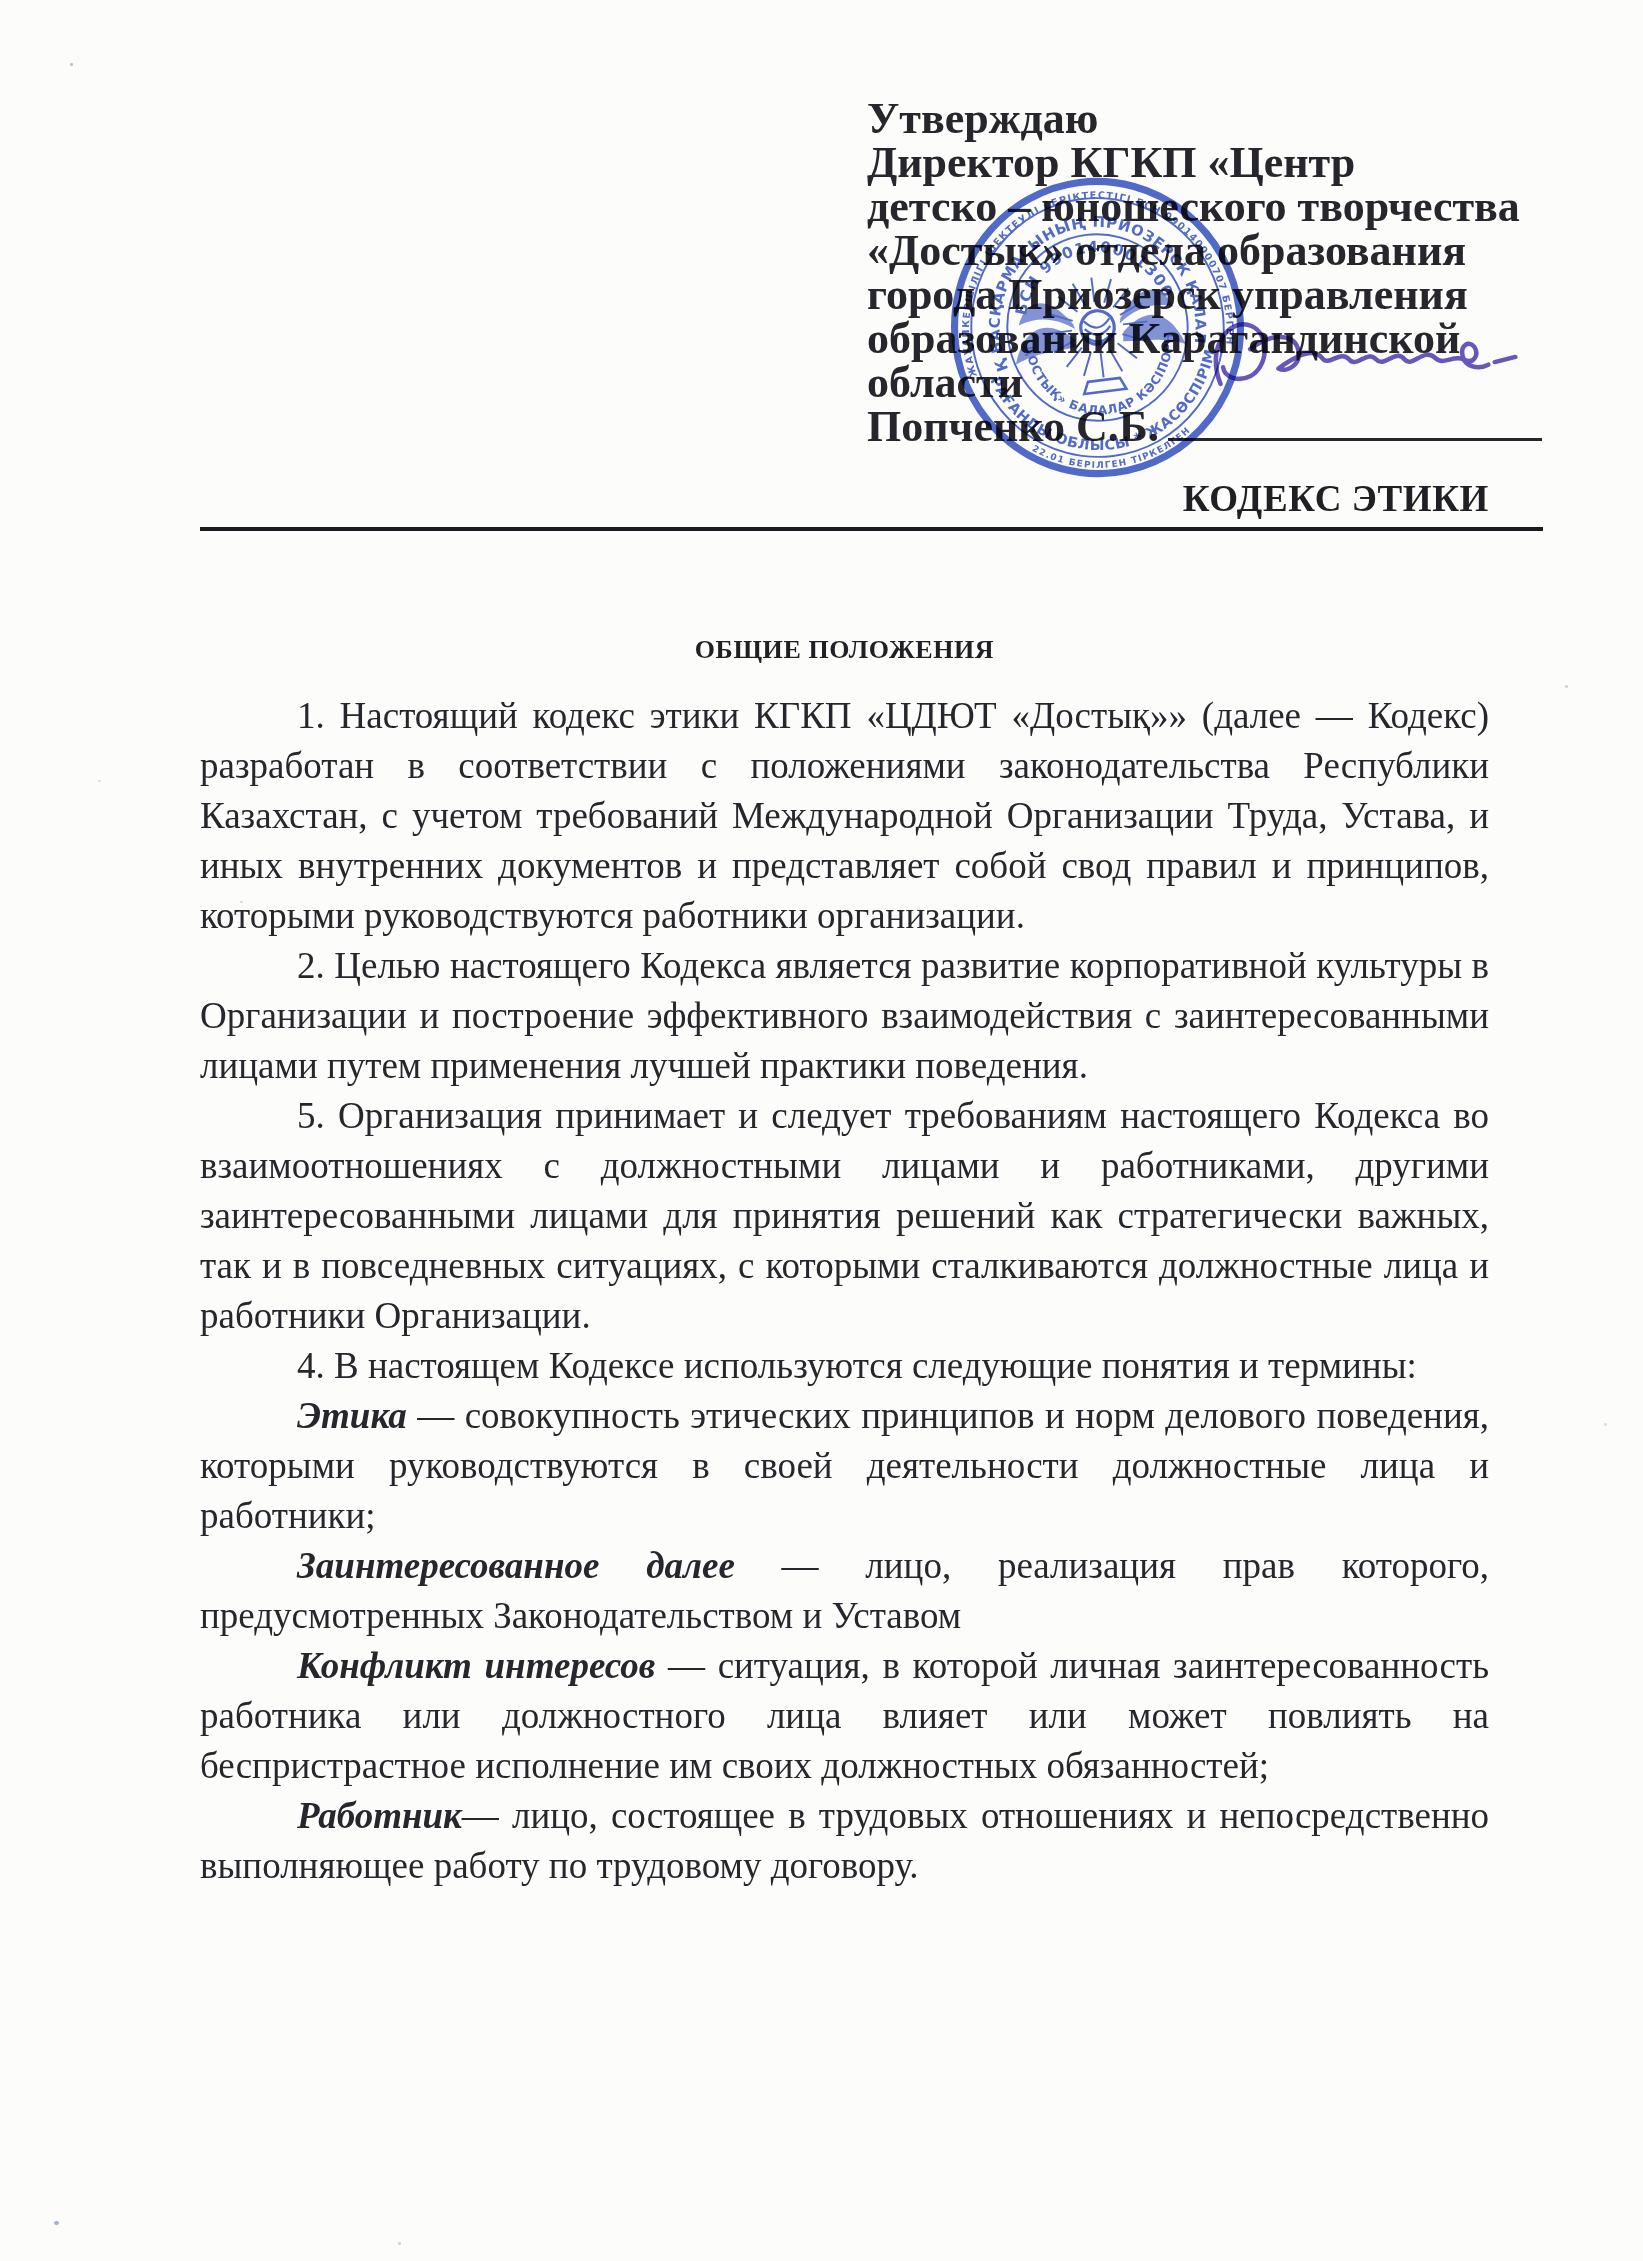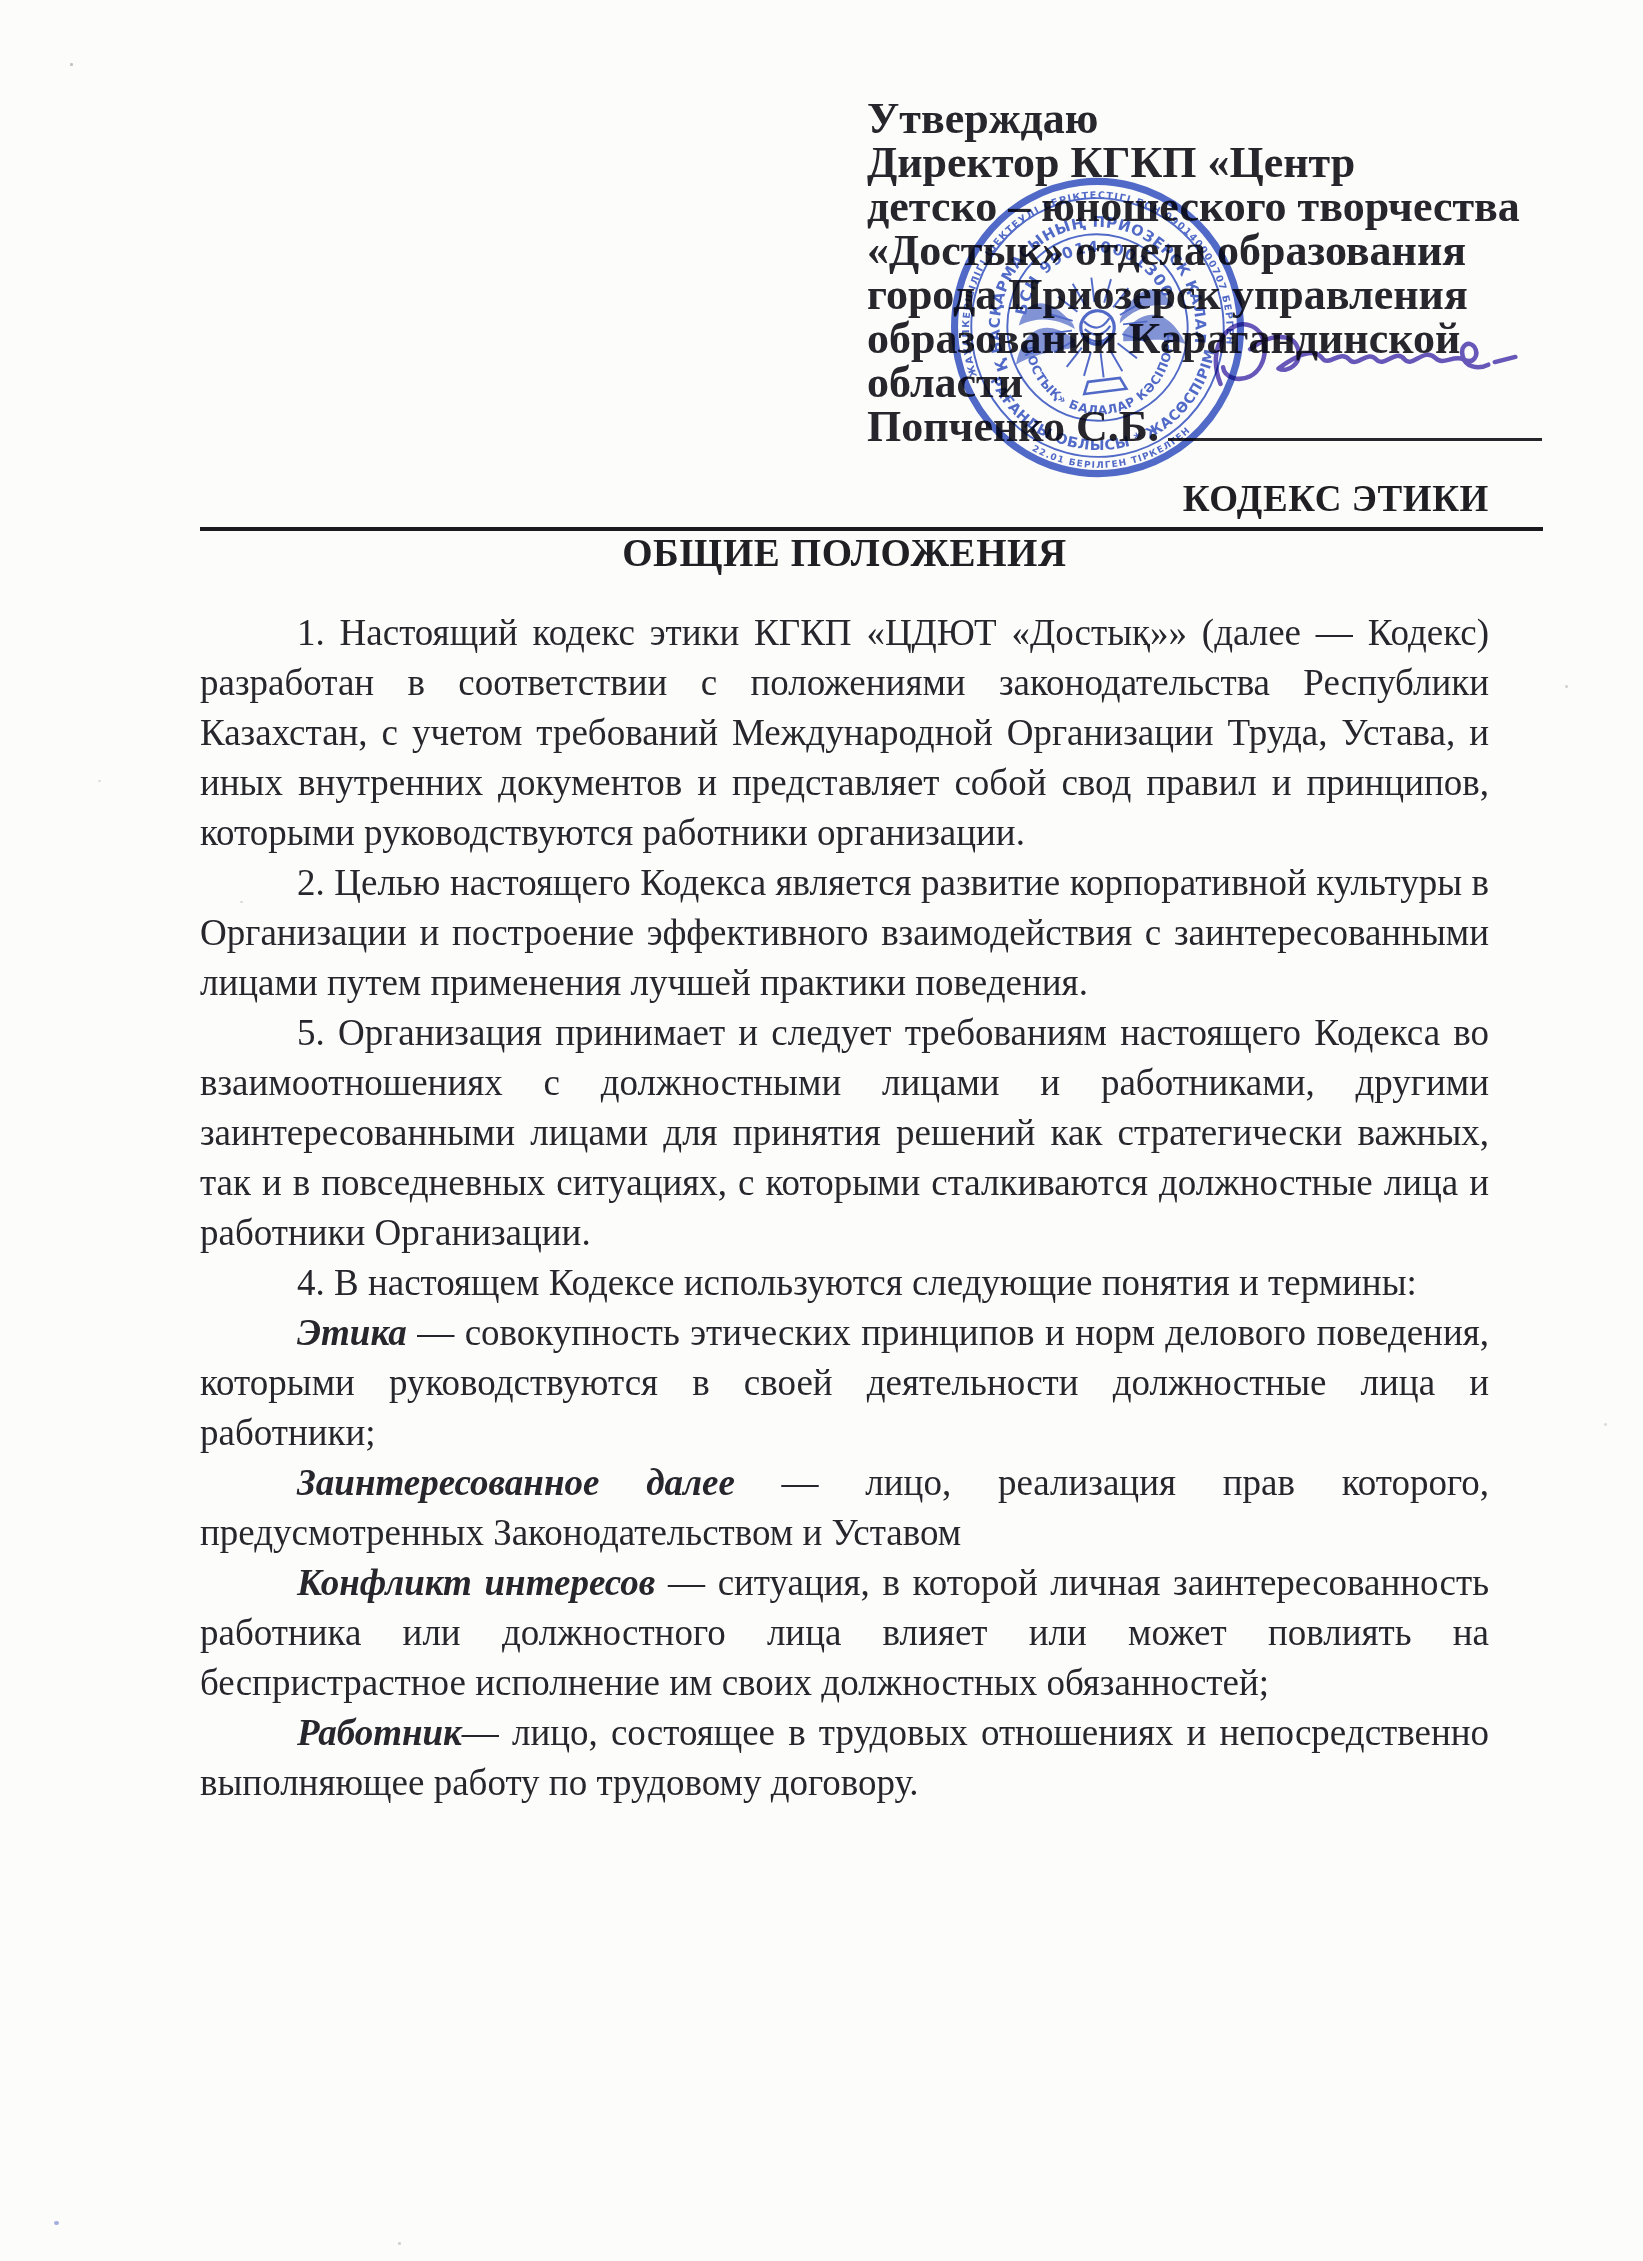--- a/index.html
+++ b/index.html
@@ -43,25 +43,25 @@
   }
   .subtitle{
     margin-top:28px;text-align:center;font-weight:bold;
     font-size:37px;line-height:52px;color:#222228;
   }
   .rule{
     margin-top:7.7px;width:1343px;height:0;
     border-top:4.5px solid #1b1b1f;
   }
   .section{
-    text-align:center;
-    font-size:39px;line-height:43px;font-weight:bold;letter-spacing:0.6px;color:#1f1f24;
+    margin-top:97px;text-align:center;
+    font-size:26px;line-height:43px;font-weight:bold;letter-spacing:0.6px;color:#1f1f24;
   }
   .bodytext{
-    margin-top:34px;font-size:37px;line-height:50px;
+    margin-top:20px;font-size:37px;line-height:50px;
     text-align:justify;color:#26262c;
   }
   .bodytext p{margin:0;text-indent:97px;}
   .term{font-weight:bold;font-style:italic;}
   
   .speck{position:absolute;border-radius:50%;}
   .s1{left:70px;top:63px;width:2.6px;height:2.6px;background:#9a9a98;opacity:.6;}
   .s2{left:1565px;top:685px;width:3.2px;height:2.6px;background:#b0b0ae;opacity:.55;}
   .s3{left:398px;top:2242px;width:2.6px;height:2.6px;background:#a8a8a6;opacity:.5;}
   .s4{left:54px;top:2221px;width:4.5px;height:3.9px;background:#5a6fc4;opacity:.55;}

